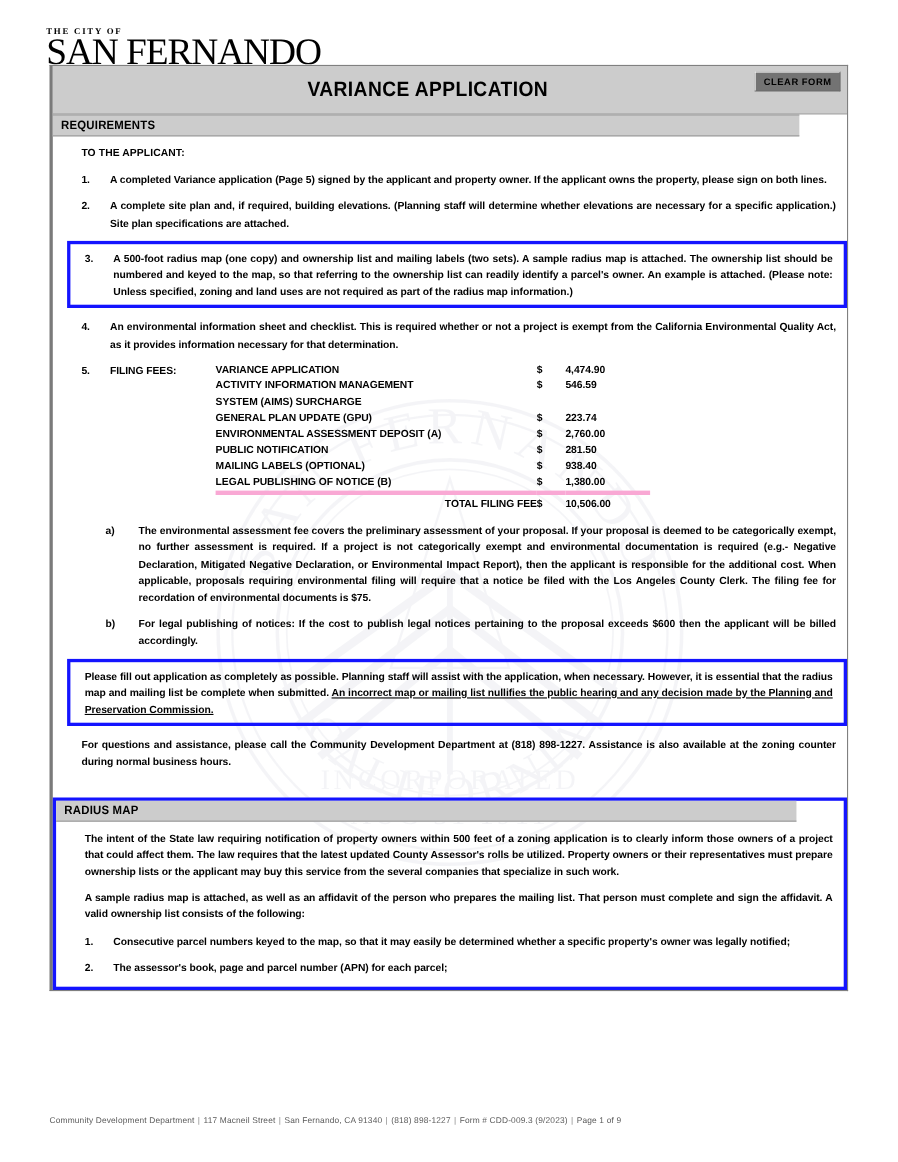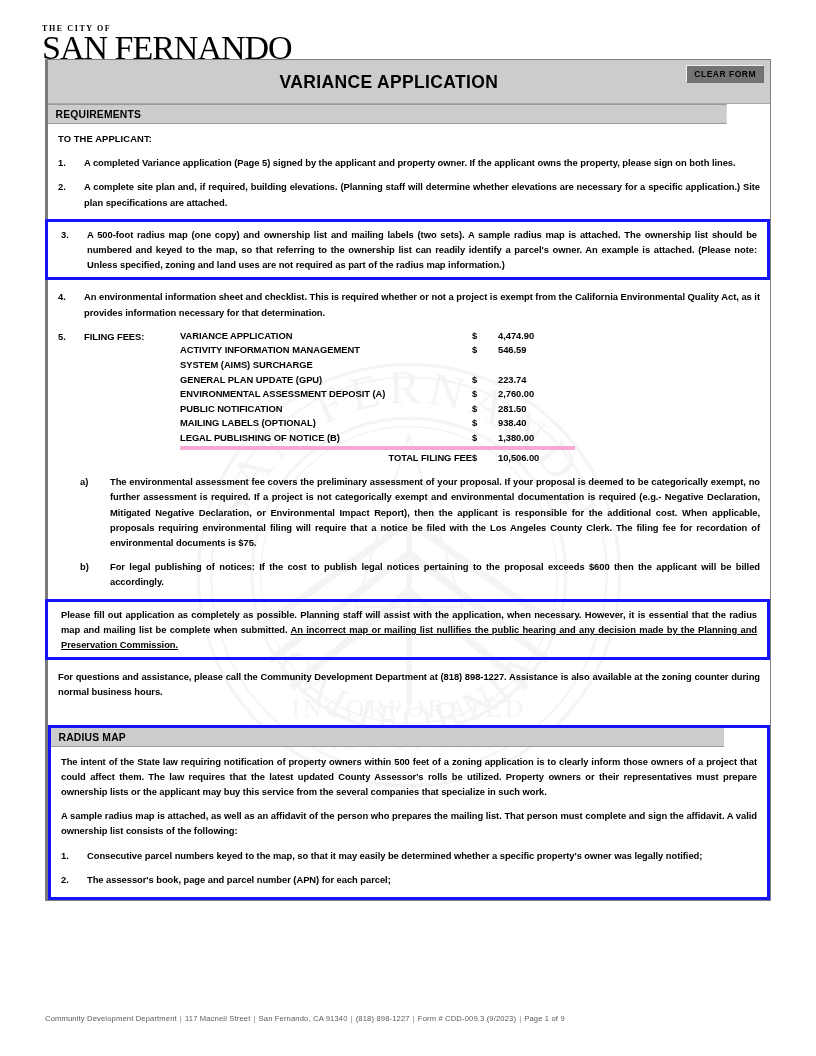--- a/index.html
+++ b/index.html
@@ -111,21 +111,21 @@
     padding: 3px 0 3px 8px;
     font-size: 11px;
     font-weight: bold;
     letter-spacing: 0.2px;
     transform: scaleX(0.94);
     transform-origin: left center;
   }
 
   
   .body-area {
-    padding: 7px 10px 6px 10px;
+    padding: 7px 10px 6px 26px;
     font-size: 9.4px;
     line-height: 15.2px;
     font-weight: bold;
     letter-spacing: -0.05px;
   }
   .p { margin: 0 0 9px 0; text-align: justify; }
   .p.tight { margin-bottom: 8px; }
   .strong-head { margin: 0 0 9px 0; font-weight: bold; letter-spacing: 0.1px; }
 
   

